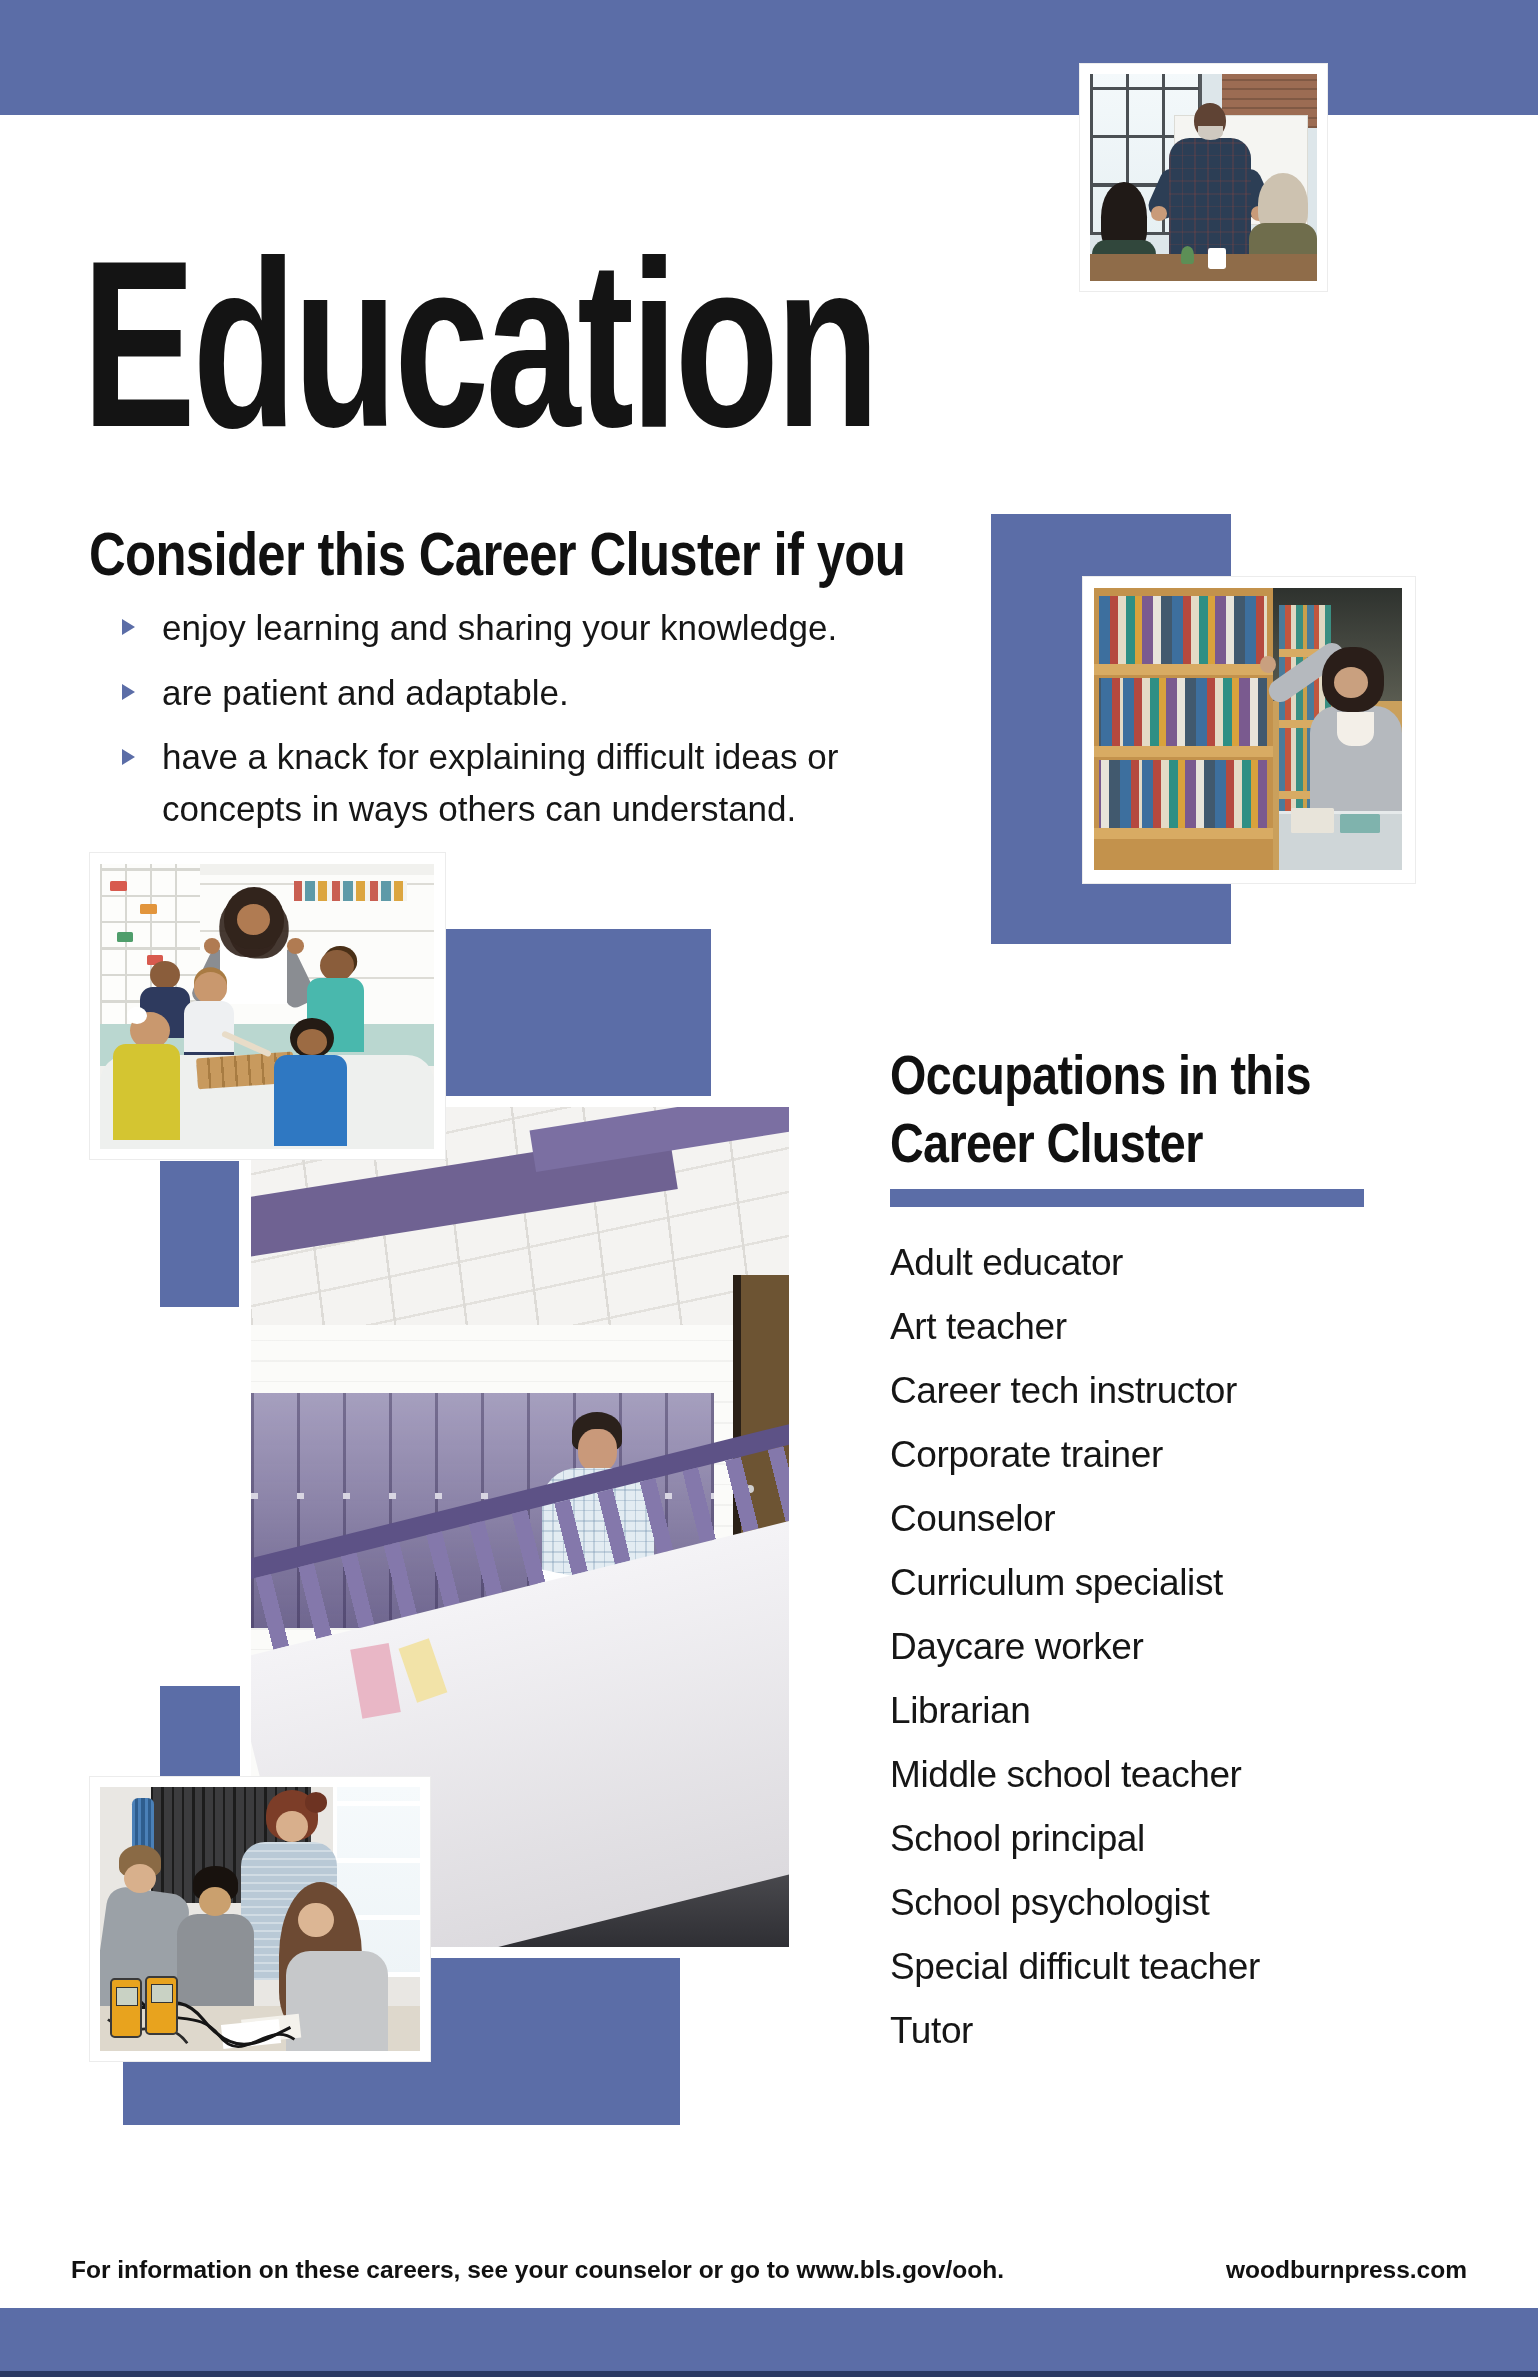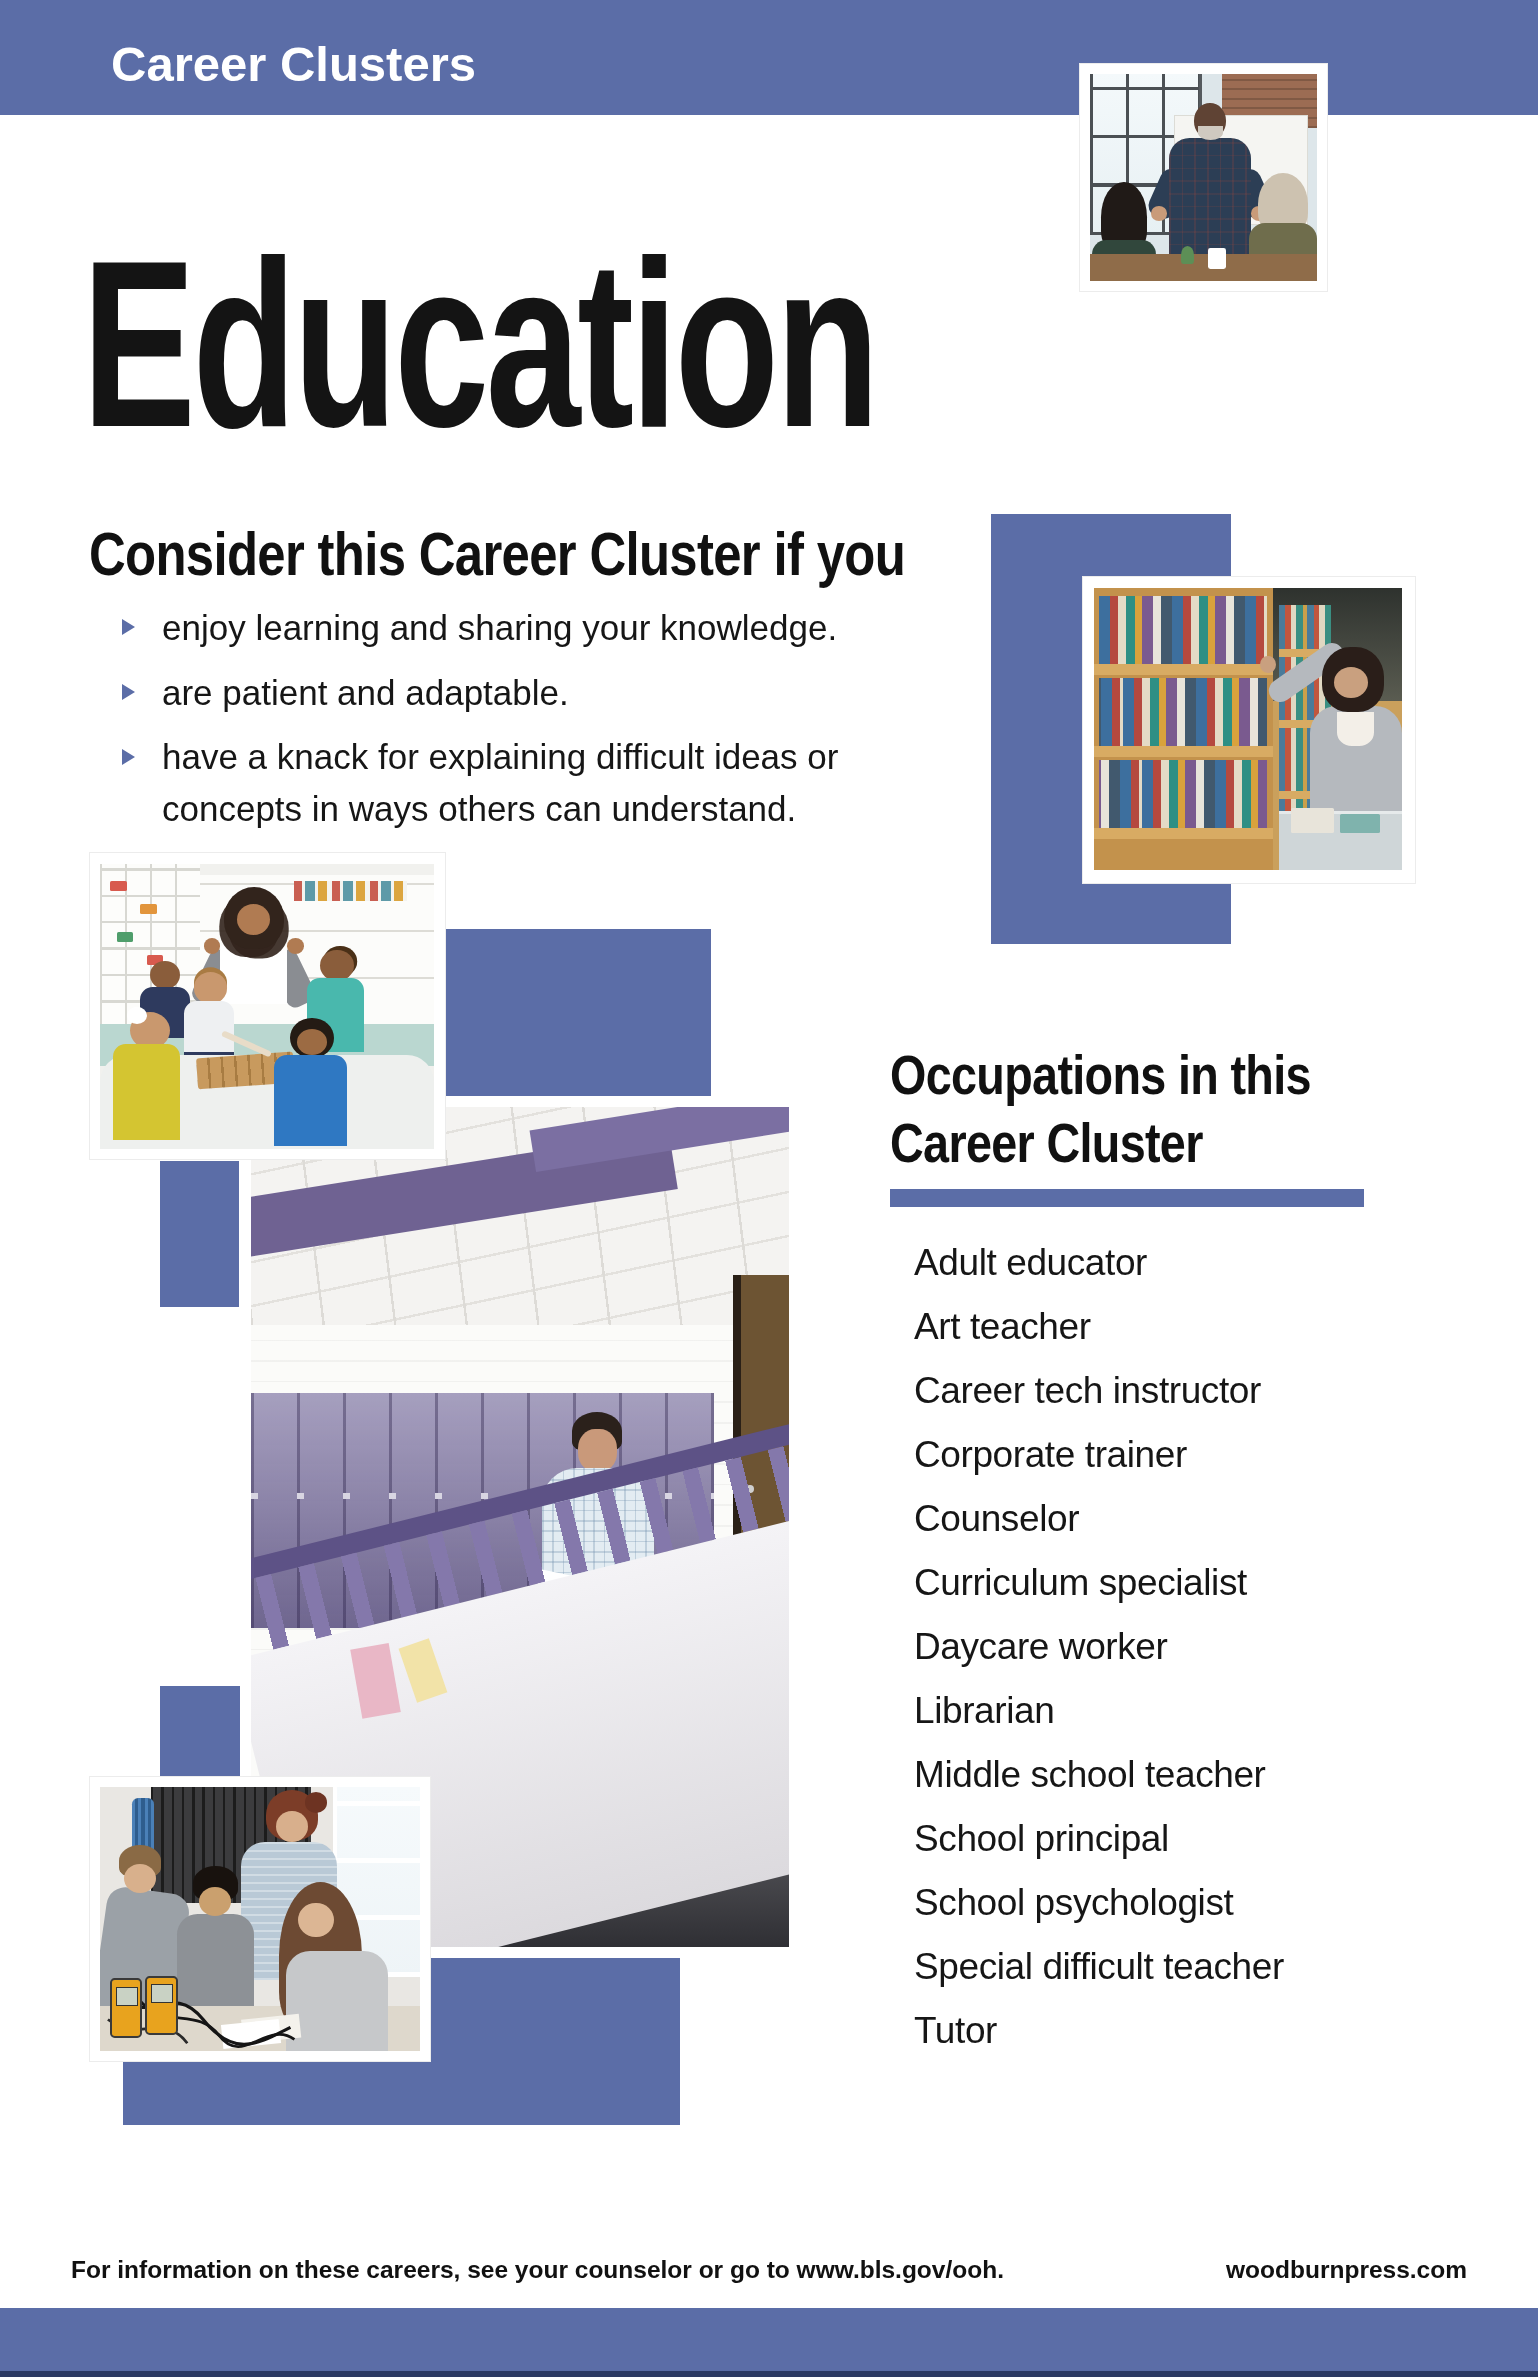--- a/index.html
+++ b/index.html
@@ -21,21 +21,21 @@
   .consider-heading{left:89px;top:523px;font-size:62px;line-height:62px;font-weight:700;color:#111;
       letter-spacing:-0.8px;transform:scaleX(.82);transform-origin:left top;white-space:nowrap;}
   .bullet-list{left:89px;top:602px;width:886px;}
   .bullet-item{position:relative;padding:0 0 12.7px 73px;font-size:35px;line-height:52px;color:#161616;}
   .bullet-item .tri{position:absolute;left:33px;top:17.4px;width:0;height:0;
       border-left:13.4px solid #5b6da7;border-top:8.7px solid transparent;border-bottom:8.7px solid transparent;}
 
   .occ-heading{left:890px;top:1041px;font-size:55px;line-height:68px;font-weight:700;color:#111;
       letter-spacing:-0.8px;transform:scaleX(.85);transform-origin:left top;white-space:nowrap;}
   .occ-bar{left:890px;top:1189px;width:474px;height:18px;background:#5b6da7;}
-  .occ-list{left:890px;top:1231px;width:601px;margin-left:24px;}
+  .occ-list{left:890px;top:1231px;width:601px;}
   .occ-item{font-size:37px;line-height:64px;letter-spacing:-0.4px;color:#161616;}
 
   
   .rect{background:#5b6da7;}
   .rect-tr{left:991px;top:514px;width:240px;height:430px;}
   .rect-mid{left:445px;top:929px;width:266px;height:167px;}
   .rect-l1{left:160px;top:1161px;width:79px;height:146px;}
   .rect-l2{left:160px;top:1686px;width:80px;height:99px;}
   .rect-b1{left:430px;top:1958px;width:250px;height:167px;}
   .rect-b2{left:123px;top:2062px;width:557px;height:63px;}
@@ -199,21 +199,20 @@
   .s-meter .scr{position:absolute;left:15%;top:12%;width:70%;height:30%;background:#c9d2c4;border:1.6px solid #333;}
   .s-paper{left:38%;bottom:2%;width:18%;height:9%;background:#fff;transform:rotate(-6deg);box-shadow:20.6px -3.2px 0 #f4f2ec;}
   .s-cabl{left:0;bottom:0;width:62%;height:30%;}
 </style>
 </head>
 <body>
 
 <div class="page">
 
   <div class="abs header-bar"></div>
-  <div class="abs header-title">Career Clusters</div>
 
   <div class="abs photo-frame frame-classroom"></div>
   <div class="abs photo-content content-classroom">
     <div class="abs cp-window"></div>
     <div class="abs cp-brick"></div>
     <div class="abs cp-board"></div>
     <div class="abs cp-arm-l"></div>
     <div class="abs cp-arm-r"></div>
     <div class="abs cp-man-body"></div>
     <div class="abs cp-man-head"></div>

